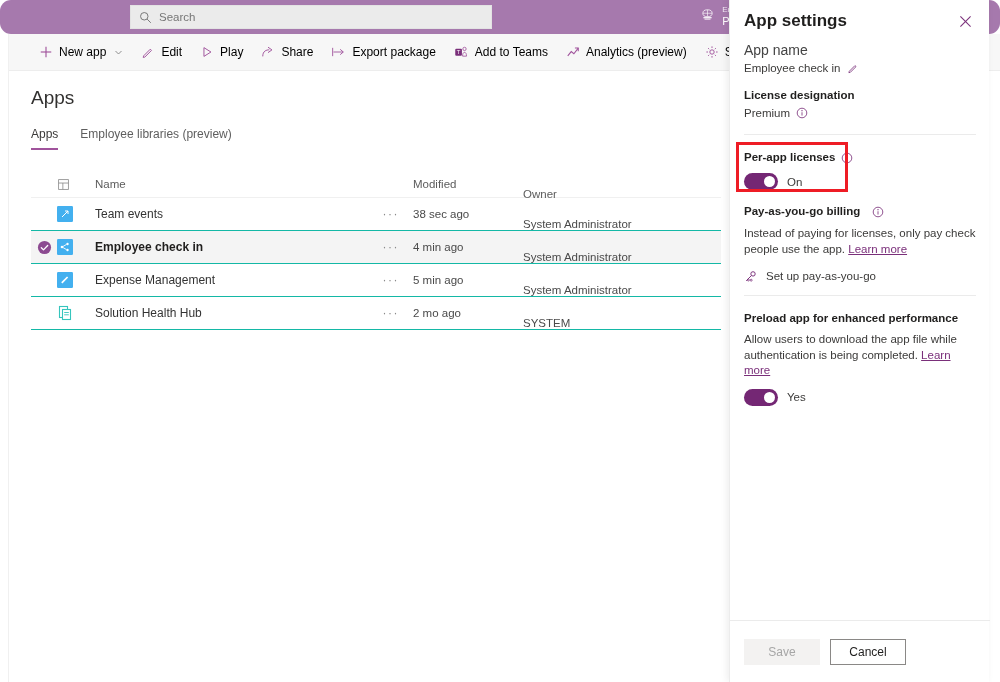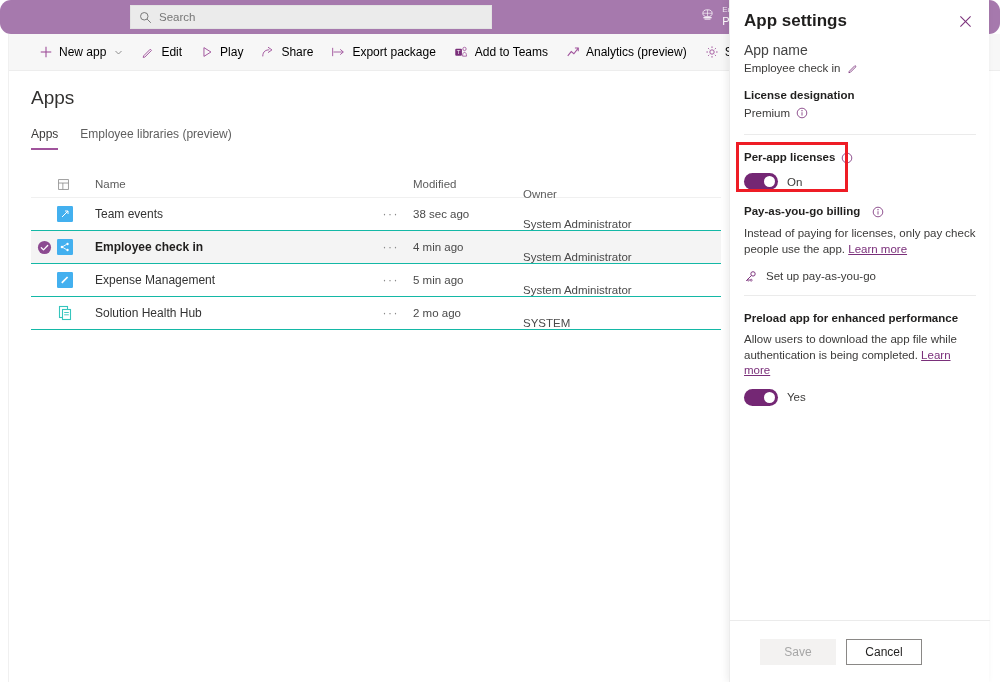--- a/index.html
+++ b/index.html
@@ -158,21 +158,21 @@
   .panel-foot {
     position: absolute; left: 0; bottom: 0; width: 260px; height: 62px;
     border-top: 1px solid #ebebeb;
     display: flex; align-items: center; gap: 10px; padding-left: 14px;
   }
   .btn {
     min-width: 76px; height: 26px; font-size: 12px;
     display: flex; align-items: center; justify-content: center;
     font-family: "Liberation Sans", sans-serif; cursor: default;
   }
-  .btn-save { background: #f3f2f1; color: #a6a6a6; border: 1px solid #f3f2f1; margin-left: 16px; }
+  .btn-save { background: #f3f2f1; color: #a6a6a6; border: 1px solid #f3f2f1; }
   .btn-cancel { background: #ffffff; color: #201f1e; border: 1px solid #8a8886; }
 </style>
 </head>
 <body>
 
 <div id="root">
 
   <div class="topbar">
     <div class="brand-gap"></div>
     <div class="search-box">

